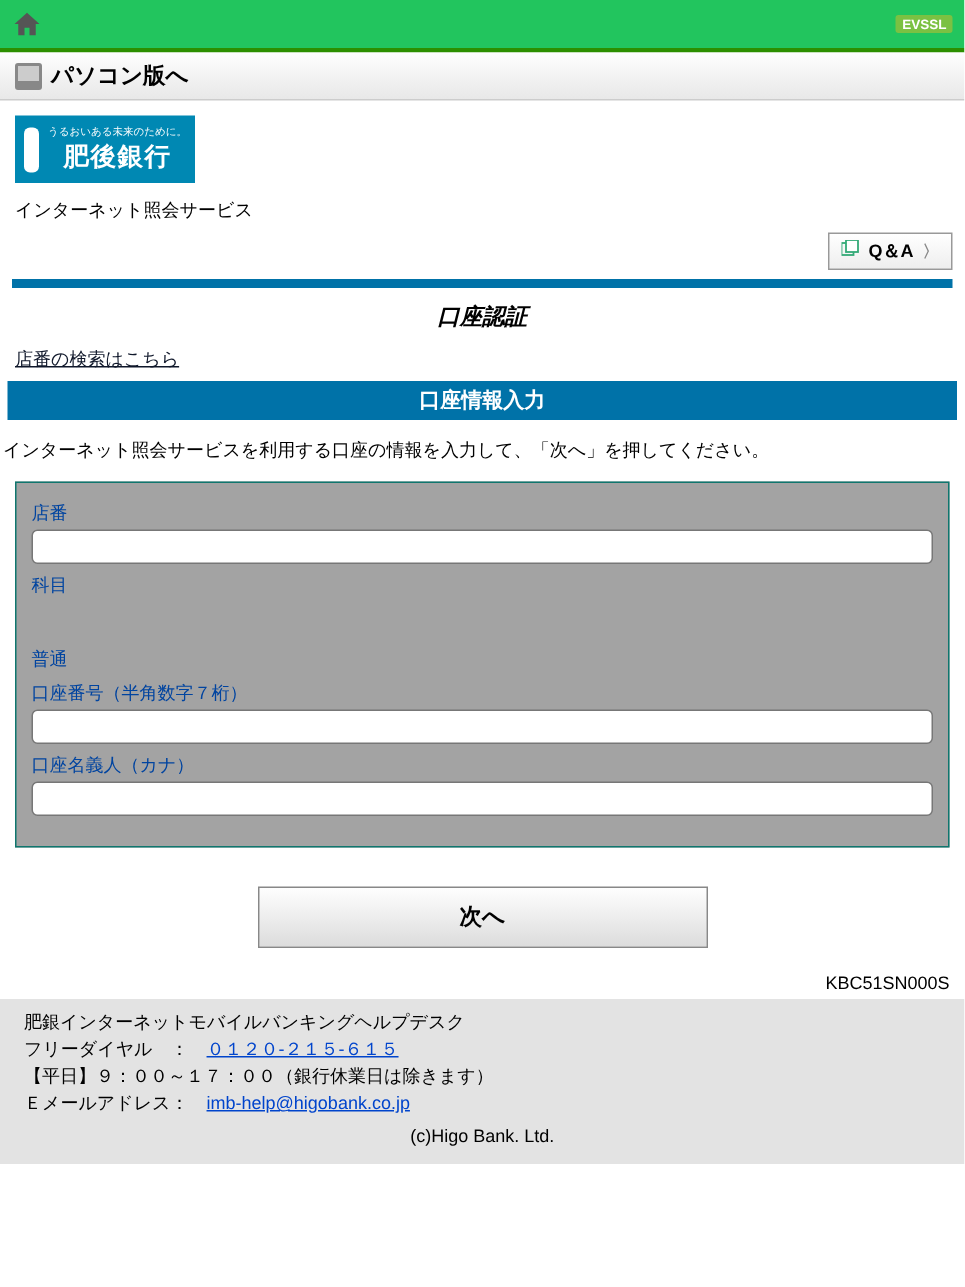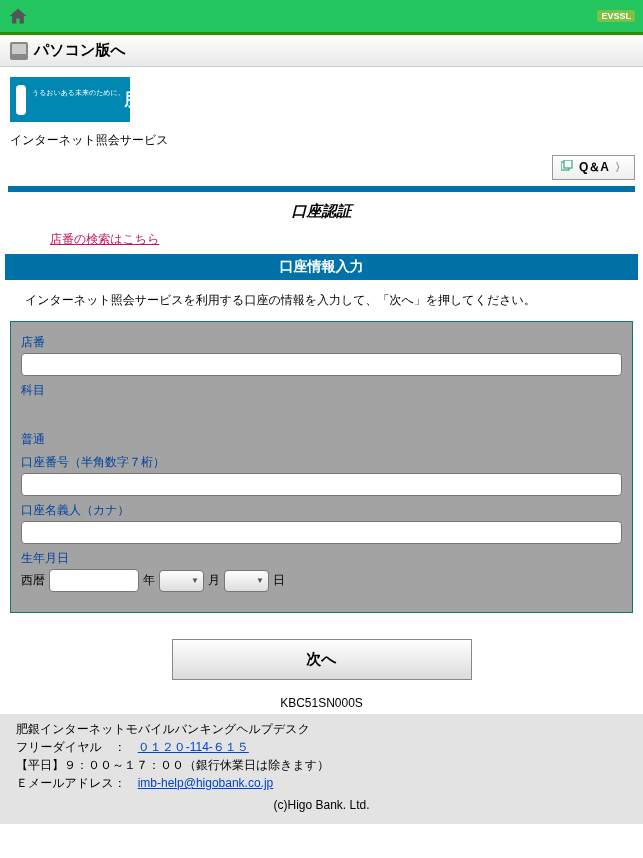--- a/index.html
+++ b/index.html
@@ -11,44 +11,44 @@
 .pc-bar { background: linear-gradient(#fefefe, #e8e8e8); padding: 6px 10px; display: flex; align-items: center; gap: 6px; border-bottom: 1px solid #ccc; font-size: 15px; font-weight: bold; }
 .pc-bar-icon { width: 18px; height: 18px; background: #888; display: inline-block; border-radius: 2px; position: relative; }
 .pc-bar-icon::after { content: ""; position: absolute; top: 2px; left: 2px; right: 2px; bottom: 6px; background: #ccc; }
 .logo-wrap { padding: 10px; }
 .logo { width: 120px; height: 45px; background: #0088b3; color: #fff; display: flex; align-items: center; padding: 4px 6px; gap: 6px; }
 .logo-mark { width: 30px; height: 30px; background: #fff; border-radius: 4px; display: grid; grid-template-columns: 1fr 1fr; grid-template-rows: 1fr 1fr; gap: 2px; padding: 4px; }
 .logo-mark span:nth-child(1) { background: #7bc142; border-radius: 50%; }
 .logo-mark span:nth-child(2) { background: #0088b3; border-radius: 50%; }
 .logo-mark span:nth-child(3) { background: #f7b500; border-radius: 50%; }
 .logo-mark span:nth-child(4) { background: #0088b3; border-radius: 50%; }
-.logo-text-wrap { display: flex; flex-direction: row; text-align: center; }
+.logo-text-wrap { display: flex; flex-direction: column; text-align: center; }
 .logo-small { font-size: 7px; white-space: nowrap; }
 .logo-big { font-size: 17px; font-weight: bold; white-space: nowrap; letter-spacing: 1px; }
 .service-name { padding: 0 10px 6px; font-size: 12px; }
 .qa-row { display: flex; justify-content: flex-end; padding: 0 8px 6px; }
 .qa-btn { border: 1px solid #999; background: linear-gradient(#fff,#eee); padding: 3px 8px; display: flex; align-items: center; gap: 6px; font-size: 12px; font-weight: bold; }
 .qa-chevron { color: #888; font-size: 11px; }
 .blue-bar-thick { height: 6px; background: #0072a8; margin: 0 8px; }
 .page-title { text-align: center; font-weight: bold; font-size: 15px; padding: 10px 0; font-style: italic; }
-.search-link { color: #be185d; text-decoration: underline; padding: 0 10px 6px; display: inline-block; font-size: 12px; margin-left: 40px; }
+.search-link { color: #0f172a; text-decoration: underline; padding: 0 10px 6px; display: inline-block; font-size: 12px; }
 .section-header { background: #0072a8; color: #fff; text-align: center; padding: 4px 0; font-size: 14px; font-weight: bold; margin: 0 5px; }
-.instruction { padding: 12px 25px; font-size: 12px; }
+.instruction { padding: 12px 2px; font-size: 12px; }
 .form-box { background: #a3a3a3; border: 1px solid #0f766e; margin: 0 10px; padding: 8px 10px 14px; }
 .form-label { color: #0044a0; font-size: 12px; margin-top: 4px; }
 .form-value { color: #0044a0; font-size: 12px; margin-top: 32px; }
 .text-input { width: 100%; border: 1px solid #777; border-radius: 4px; padding: 3px 4px; font-size: 13px; background: #fff; margin-top: 2px; }
 .dob-row { display: flex; align-items: center; gap: 4px; margin-top: 2px; }
 .year-input { width: 90px; border: 1px solid #777; border-radius: 4px; padding: 3px 4px; background: #fff; }
 .select-stub { width: 45px; height: 22px; border: 1px solid #777; border-radius: 4px; background: linear-gradient(#fff,#ddd); display: inline-flex; align-items: center; justify-content: flex-end; padding-right: 4px; }
 .select-stub::after { content: "▼"; font-size: 8px; color: #555; }
 .dob-label { color: #000; font-size: 12px; }
 .next-btn-row { text-align: center; padding: 26px 0 16px; }
 .next-btn { width: 300px; padding: 10px 0; font-size: 15px; border: 1px solid #888; border-radius: 0; background: linear-gradient(#fefefe,#dcdcdc); font-weight: bold; cursor: pointer; }
-.code-row { text-align: center; padding: 0 10px 4px; font-size: 12px; }
+.code-row { text-align: right; padding: 0 10px 4px; font-size: 12px; }
 .footer { background: #e3e3e3; padding: 6px 16px 10px; font-size: 12px; line-height: 1.5; }
 .footer a { color: #0044cc; text-decoration: underline; }
 .copyright { text-align: center; padding-top: 4px; }
 .field-group { margin-bottom: 6px; }
 </style>
 </head>
 <body>
 
 
 
@@ -115,44 +115,32 @@
     <div class="form-value">普通</div>
   </div>
   <div class="field-group">
     <div class="form-label">口座番号（半角数字７桁）</div>
     <input class="text-input" type="text" style="">
   </div>
   <div class="field-group">
     <div class="form-label">口座名義人（カナ）</div>
     <input class="text-input" type="text" style="">
   </div>
-  <div class="field-group">
-    <div class="form-label">生年月日</div>
-    <div class="dob-row">
-      <span class="dob-label">西暦</span>
-      <input class="year-input" type="text" style="">
-      <span class="dob-label">年</span>
-      <span class="select-stub"></span>
-      <span class="dob-label">月</span>
-      <span class="select-stub"></span>
-      <span class="dob-label">日</span>
-    </div>
-  </div>
 </div>
 
 <div class="next-btn-row">
   <button class="next-btn">次へ</button>
 </div>
 
 <div class="code-row">KBC51SN000S</div>
 
 <div class="footer">
   <div>肥銀インターネットモバイルバンキングヘルプデスク</div>
   <div>
-    <span>フリーダイヤル　：　</span><a href="#">０１２０‐114‐６１５</a>
+    <span>フリーダイヤル　：　</span><a href="#">０１２０‐２１５‐６１５</a>
   </div>
   <div>【平日】９：００～１７：００（銀行休業日は除きます）</div>
   <div>
     <span>Ｅメールアドレス：　</span><a href="#">imb-help@higobank.co.jp</a>
   </div>
   <div class="copyright">(c)Higo Bank. Ltd.</div>
 </div>
 
 
 

